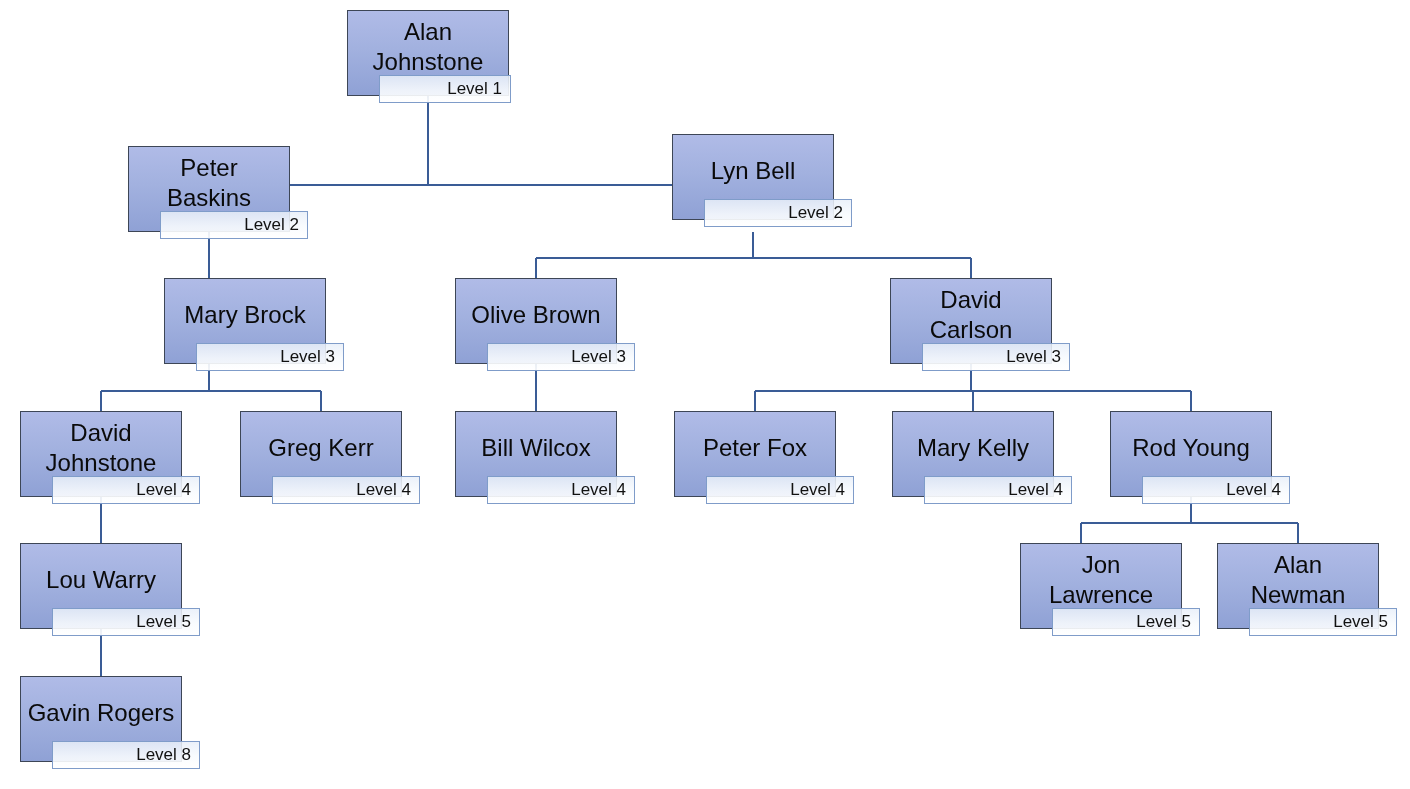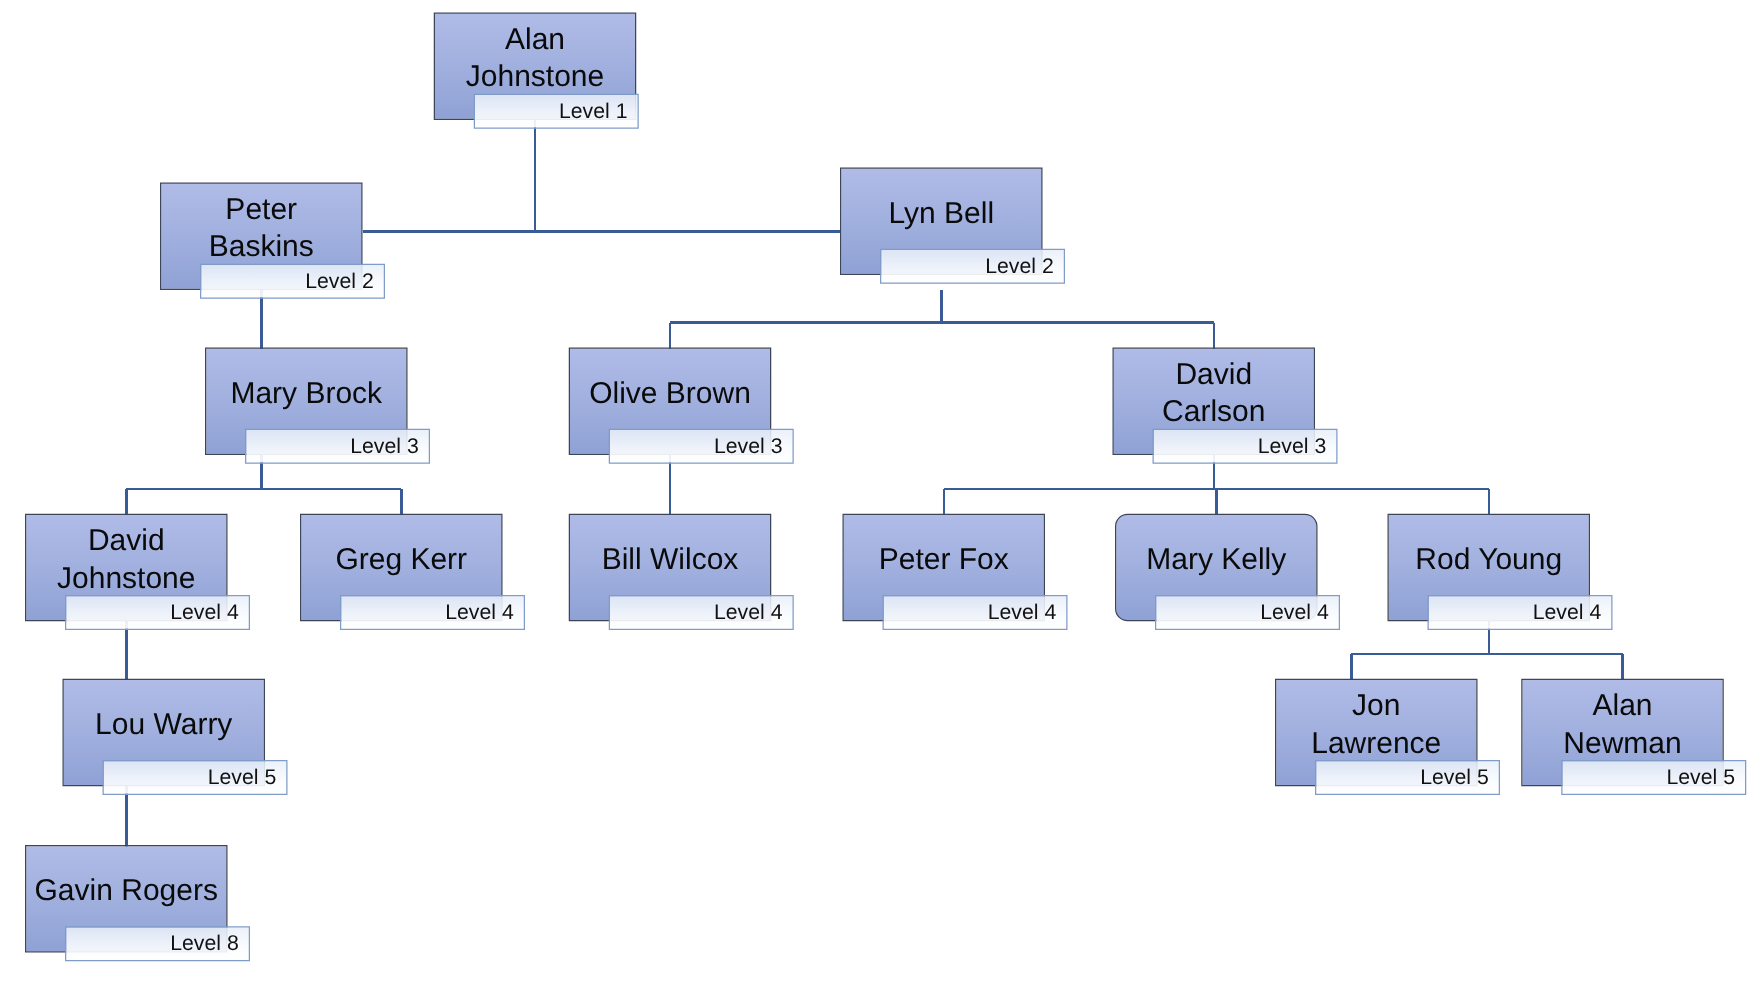--- a/index.html
+++ b/index.html
@@ -136,31 +136,31 @@
   <div class="node" style="left: 455px; top: 411px;">
     <div class="node-name">Bill Wilcox</div>
     <div class="level-tag" style="left: 31px; top: 64px; width: 148px; height: 28px;">Level 4</div>
   </div>
 
   <div class="node" style="left: 674px; top: 411px;">
     <div class="node-name">Peter Fox</div>
     <div class="level-tag" style="left: 31px; top: 64px; width: 148px; height: 28px;">Level 4</div>
   </div>
 
-  <div class="node" style="left: 892px; top: 411px; border-radius: 10px;">
+  <div class="node" style="left: 892px; top: 411px;">
     <div class="node-name">Mary Kelly</div>
     <div class="level-tag" style="left: 31px; top: 64px; width: 148px; height: 28px;">Level 4</div>
   </div>
 
   <div class="node" style="left: 1110px; top: 411px;">
     <div class="node-name">Rod Young</div>
     <div class="level-tag" style="left: 31px; top: 64px; width: 148px; height: 28px;">Level 4</div>
   </div>
 
-  <div class="node" style="left: 20px; top: 543px; margin-left: 30px;">
+  <div class="node" style="left: 20px; top: 543px;">
     <div class="node-name">Lou Warry</div>
     <div class="level-tag" style="left: 31px; top: 64px; width: 148px; height: 28px;">Level 5</div>
   </div>
 
   <div class="node" style="left: 1000px; top: 543px; margin-left: 20px;">
     <div class="node-name">Jon
 Lawrence</div>
     <div class="level-tag" style="left: 31px; top: 64px; width: 148px; height: 28px;">Level 5</div>
   </div>
 

